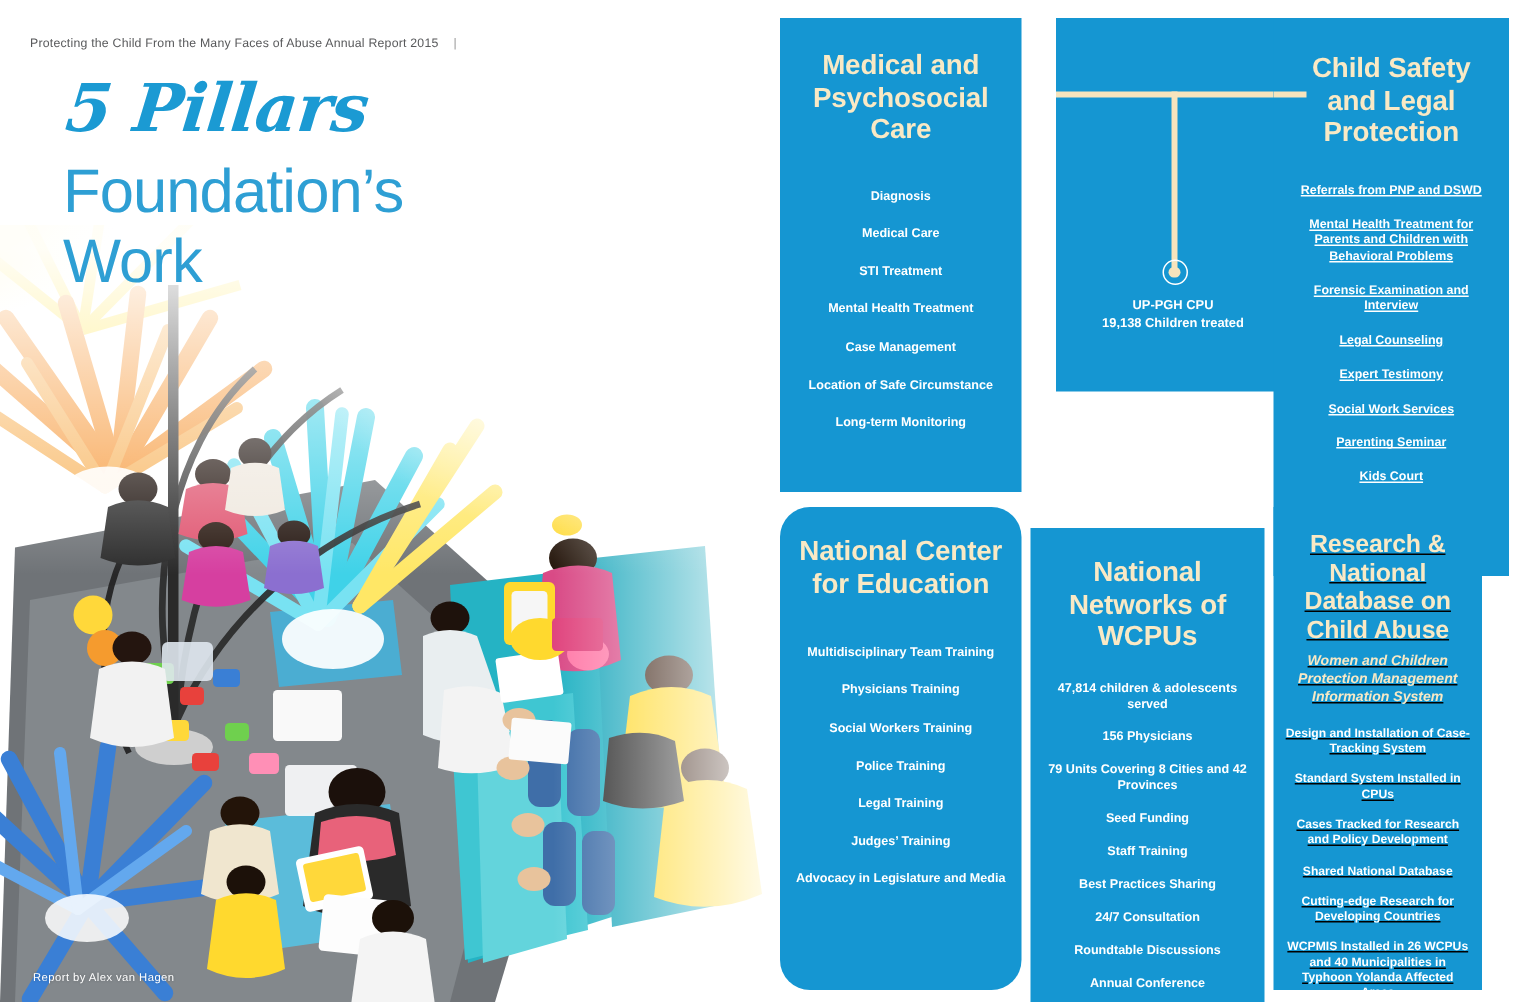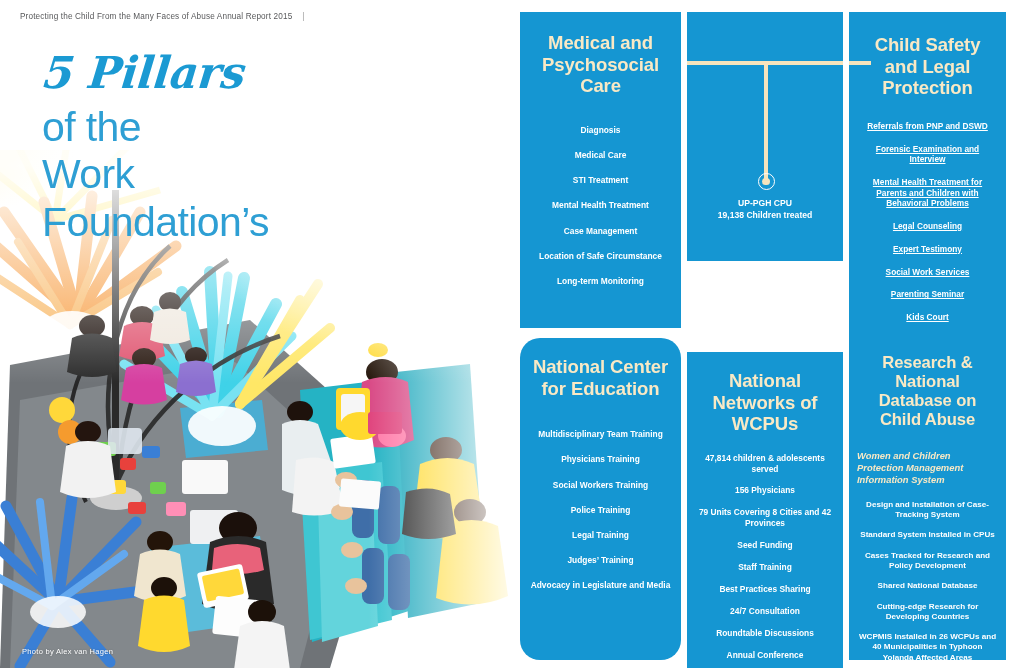--- a/index.html
+++ b/index.html
@@ -19,21 +19,21 @@
   #left-column {
     position: absolute;
     left: 0; top: 0;
     width: 512px; height: 668px;
     overflow: hidden;
     background: #ffffff;
   }
 
   #running-header {
     position: absolute;
-    left: 20px; top: 12px;
+    left: 20px; top: 24px;
     font-size: 8.2px;
     color: #58595b;
     letter-spacing: 0.15px;
     white-space: nowrap;
     z-index: 40;
   }
   #running-header .sep { padding-left: 10px; color: #9a9a9a; }
 
   #title-block {
     position: absolute;
@@ -103,44 +103,45 @@
   .panel-title {
     color: #f9e9c5;
     font-weight: bold;
     text-align: center;
     letter-spacing: -0.1px;
   }
   .panel-subtitle {
     color: #f9e9c5;
     font-style: italic;
     font-weight: bold;
+    text-align: center;
     font-size: 9.4px;
     line-height: 1.32;
-    margin-top: 20px;
+    margin-top: 4px;
   }
   .panel-list {
     list-style: none;
     margin: 0;
     padding: 0;
     text-align: center;
     color: #ffffff;
   }
   .panel-list li {
     font-weight: bold;
     line-height: 1.26;
   }
 
   
   #panel-medical { left: 0; top: 0; width: 161px; height: 316px; }
   #panel-medical .panel-title { font-size: 18.5px; line-height: 1.17; margin-top: 16px; }
   #panel-medical .panel-list { margin-top: 28px; font-size: 8.4px; }
   #panel-medical .panel-list li { margin-bottom: 14.6px; text-align: center; }
 
   
-  #panel-connector { left: 167px; top: 0; width: 156px; height: 249px; }
+  #panel-connector { left: 184px; top: 0; width: 156px; height: 249px; }
   #conn-horizontal {
     position: absolute;
     left: -167px; top: 49px;
     width: 520px; height: 4px;
     background: #f6e4bd;
   }
   #conn-vertical {
     position: absolute;
     left: 77px; top: 49px;
     width: 4px; height: 119px;
@@ -190,40 +191,39 @@
   #panel-education .panel-list { margin-top: 30px; font-size: 8.4px; }
   #panel-education .panel-list li { margin-bottom: 14.6px; }
 
   
   #panel-networks { left: 167px; top: 340px; width: 156px; height: 322px; }
   #panel-networks .panel-title { font-size: 18.5px; line-height: 1.17; margin-top: 14px; }
   #panel-networks .panel-list { margin-top: 18px; font-size: 8.4px; }
   #panel-networks .panel-list li { margin-bottom: 11.4px; }
 
   
-  #panel-research { left: 329px; top: 326px; width: 157px; height: 322px; }
+  #panel-research { left: 329px; top: 326px; width: 139px; height: 322px; text-decoration: underline; }
   #panel-research .panel-title { font-size: 16.6px; line-height: 1.14; margin-top: 12px; }
   #panel-research .panel-list { margin-top: 13px; font-size: 8.1px; }
   #panel-research .panel-list li { margin-bottom: 10.2px; }
 </style>
 </head>
 <body>
 
 <div id="left-column">
 
   <div id="running-header">
     <span>Protecting the Child From the Many Faces of Abuse  Annual Report 2015</span><span class="sep">|</span>
   </div>
 
   <div id="title-block">
     <div id="pillars-script">5 Pillars</div>
     <div id="title-rest">
-      <div class="title-line">of the</div>
+      <div class="title-line">Foundation’s</div>
       <div class="title-line">Work</div>
-      <div class="title-line">Foundation’s</div>
     </div>
   </div>
 
   <div id="photo">
     <div id="photo-base"></div>
     <svg width="512" height="518" viewBox="0 0 512 518">
       <defs>
         <radialGradient id="sunburst" cx="18%" cy="12%" r="40%">
           <stop offset="0%" stop-color="#fff27a"></stop>
           <stop offset="60%" stop-color="#ffe94a" stop-opacity="0.6"></stop>
@@ -397,21 +397,21 @@
         <rect x="340" y="330" width="40" height="28" rx="2" fill="#fbfbfb" transform="rotate(5 360 344)"></rect>
         <ellipse cx="360" cy="276" rx="20" ry="14" fill="#ffd92e"></ellipse>
         <ellipse cx="392" cy="286" rx="14" ry="11" fill="#ff7aa8"></ellipse>
         <rect x="368" y="262" width="34" height="22" rx="3" fill="#e0457e"></rect>
       </g>
 
       <path d="M392 150 L512 120 L512 0 L300 0 Z" fill="#ffffff" opacity="0.95"></path>
       <path d="M430 470 L512 470 L512 518 L400 518 Z" fill="#ffffff" opacity="0.9"></path>
     </svg>
     <div id="photo-fade"></div>
-    <div id="photo-credit">Photo by Alex van Hagen</div>
+    <div id="photo-credit">Report by Alex van Hagen</div>
   </div>
 </div>
 
 <div id="panel-grid">
 
   <div class="panel" id="panel-medical">
     <div class="panel-title">Medical and Psychosocial Care</div>
     <ul class="panel-list">
       <li>Diagnosis</li>
       <li>Medical Care</li>
@@ -433,22 +433,22 @@
       <div>UP-PGH CPU</div>
       <div>19,138 Children treated</div>
     </div>
   </div>
 
   <div class="panel" id="panel-safety">
     <div id="safety-stub"></div>
     <div class="panel-title">Child Safety and Legal Protection</div>
     <ul class="panel-list">
       <li>Referrals from PNP and DSWD</li>
+      <li>Mental Health Treatment for Parents and Children with Behavioral Problems</li>
       <li>Forensic Examination and Interview</li>
-      <li>Mental Health Treatment for Parents and Children with Behavioral Problems</li>
       <li>Legal Counseling</li>
       <li>Expert Testimony</li>
       <li>Social Work Services</li>
       <li>Parenting Seminar</li>
       <li>Kids Court</li>
     </ul>
   </div>
 
   <div class="panel" id="panel-education">
     <div class="panel-title">National Center for Education</div>

